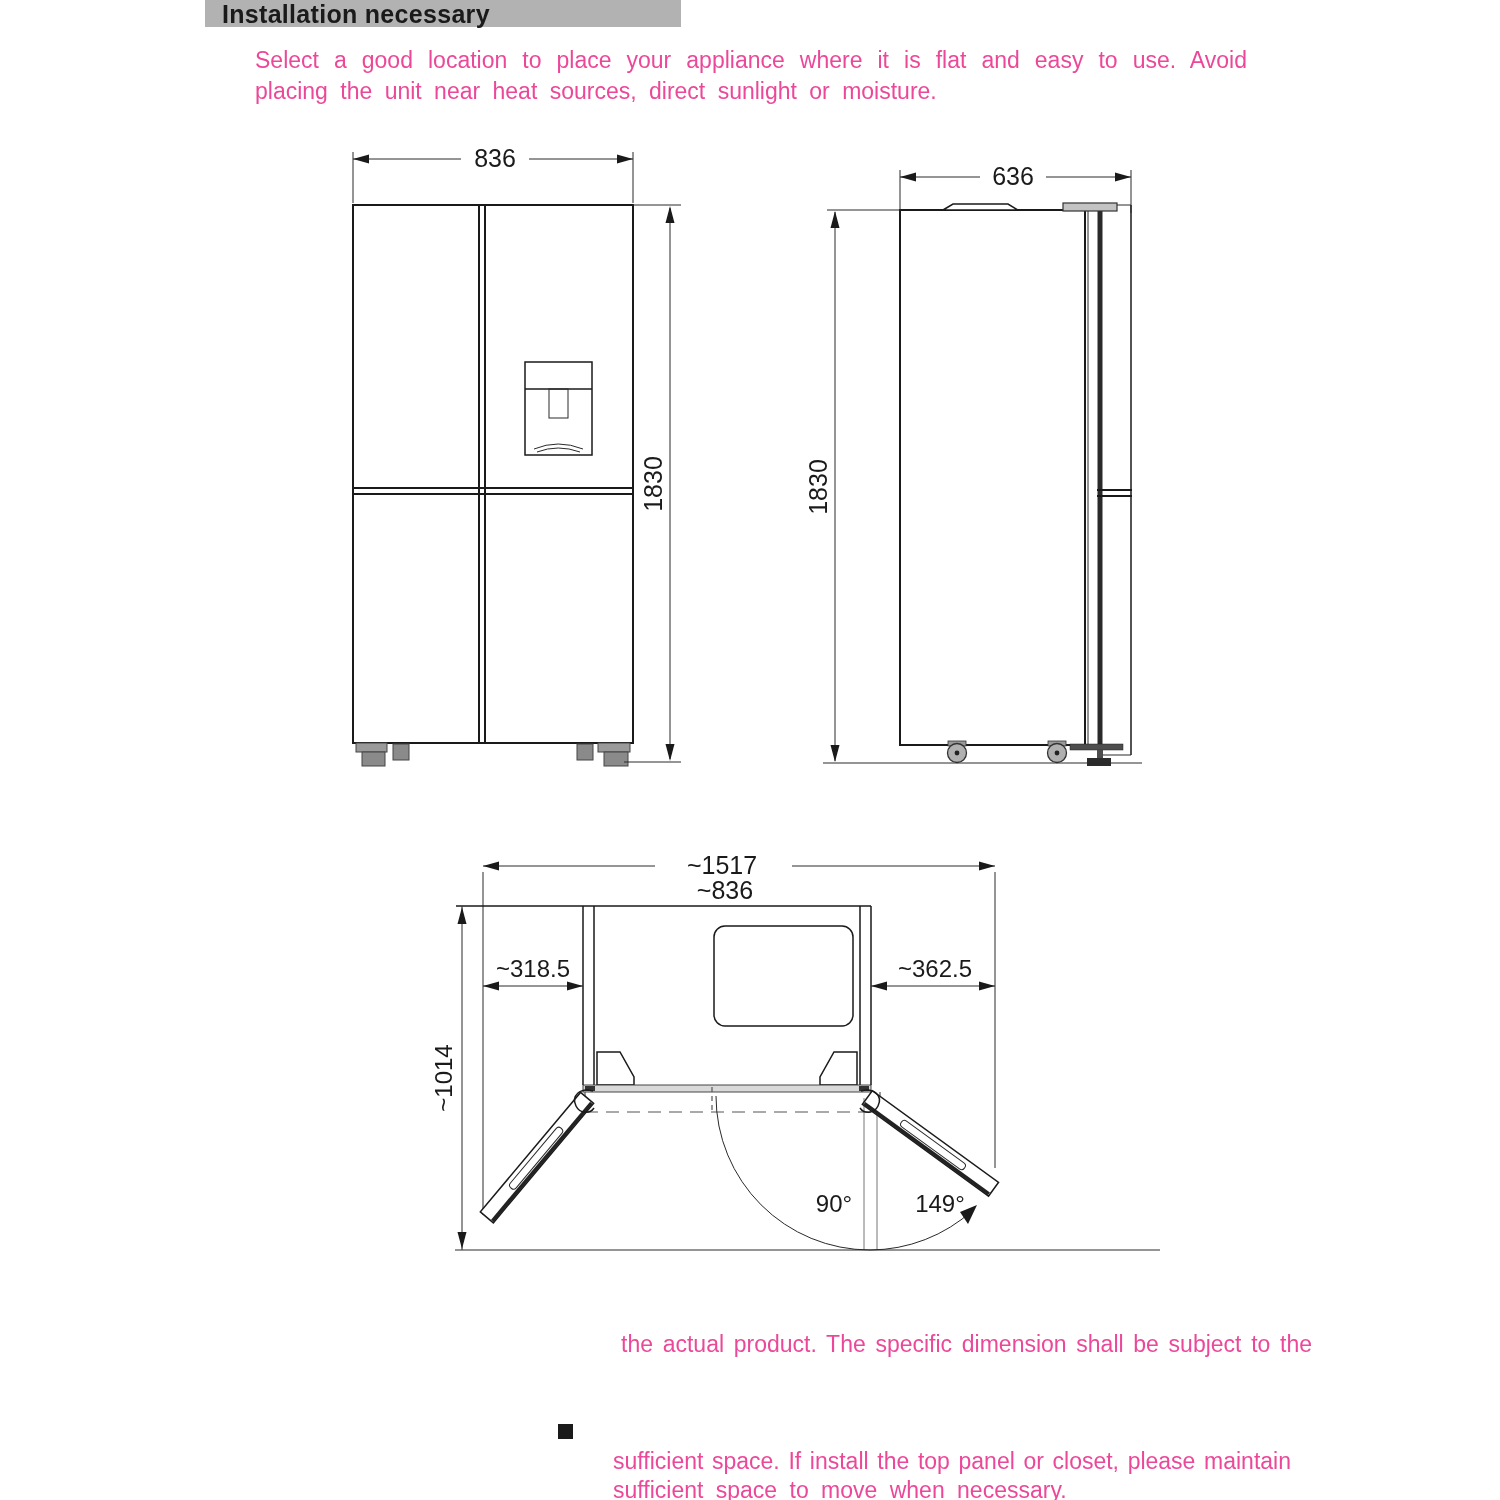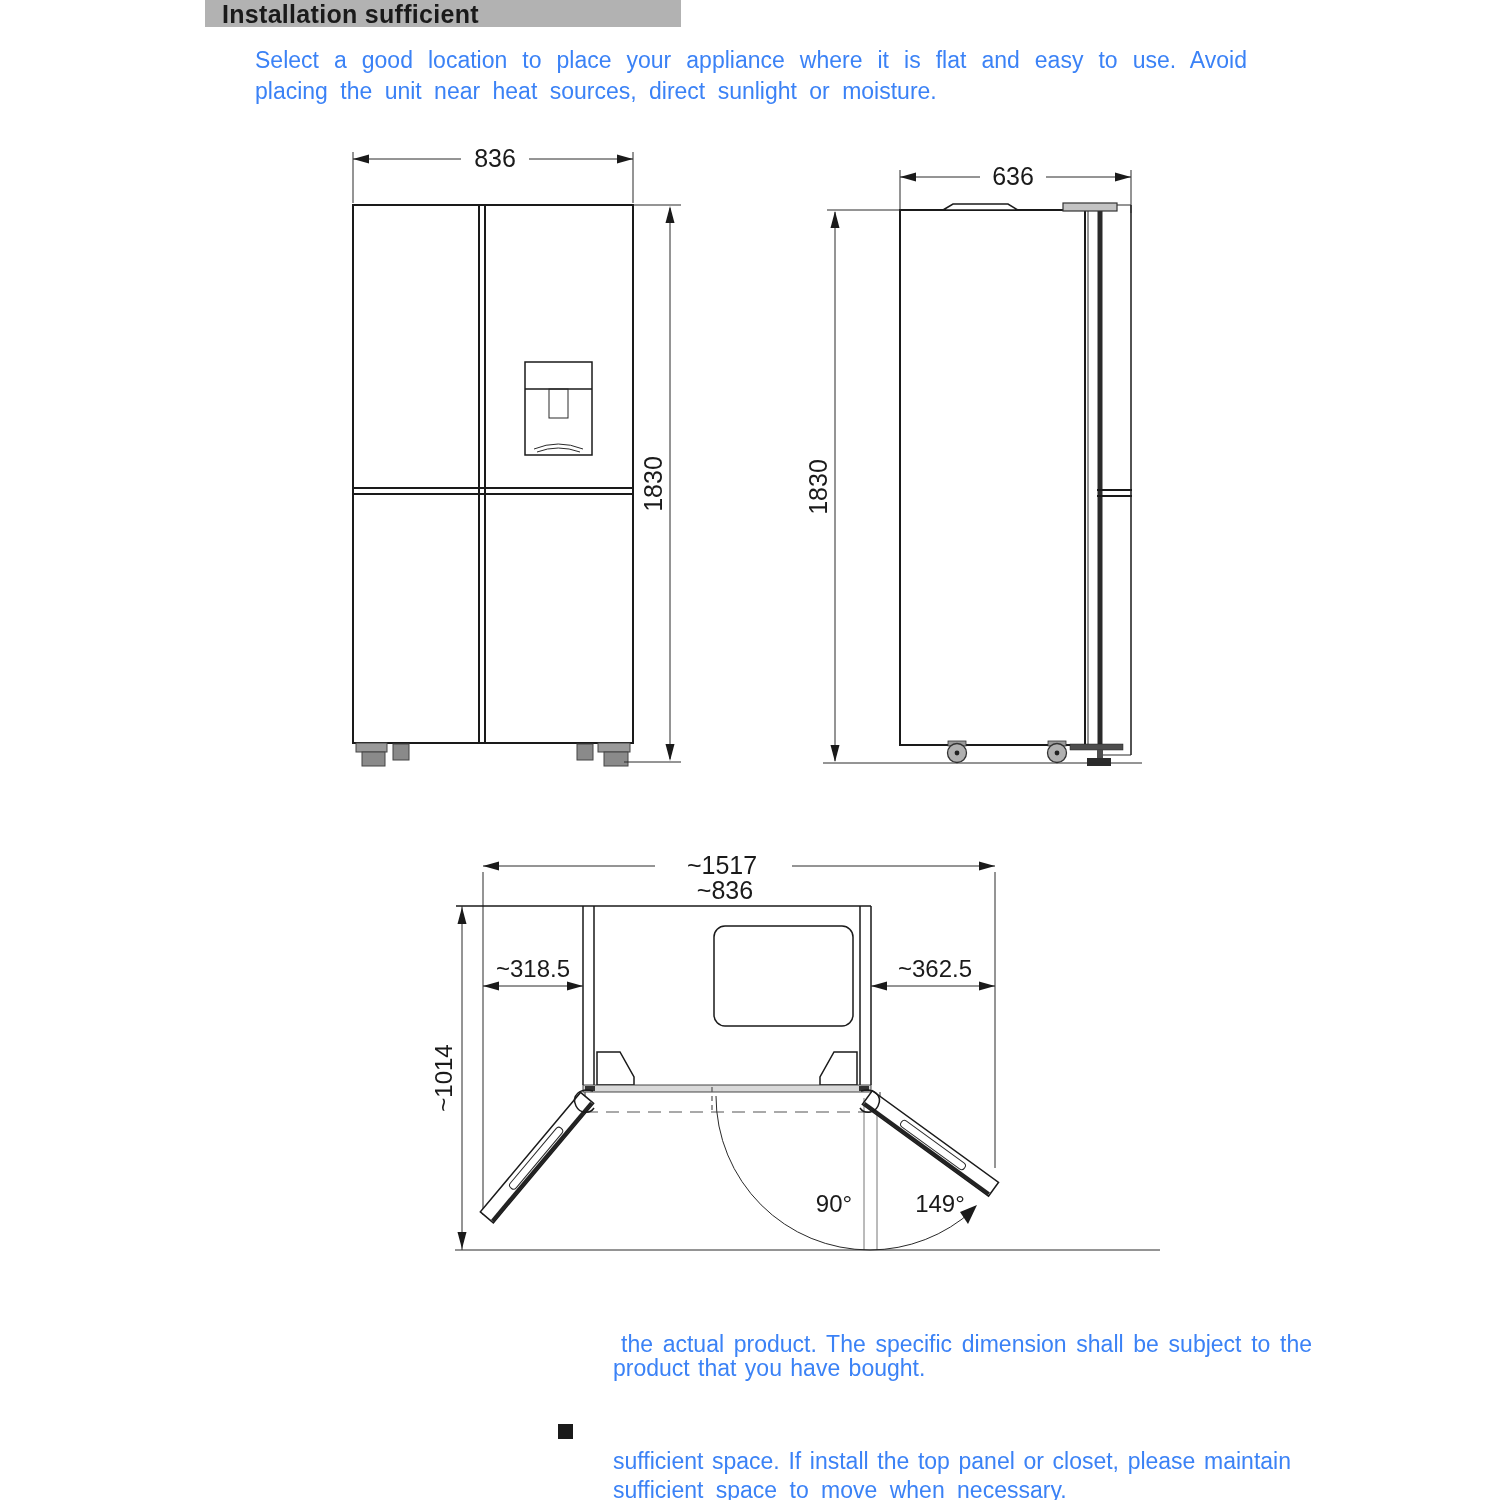--- a/index.html
+++ b/index.html
@@ -2,21 +2,21 @@
 <html><head>
 <meta charset="utf-8">
 <style>
   html,body{margin:0;padding:0;background:#f2f2f2;}
   #page{position:relative;width:1500px;height:1500px;background:#ffffff;overflow:hidden;
         font-family:"Liberation Sans","DejaVu Sans",sans-serif;color:#1a1a1a;}
   #diagram-svg{position:absolute;left:0;top:0;}
   .abs{position:absolute;}
   #title-bar{left:205px;top:0;width:476px;height:27px;background:#b2b2b2;}
   #title-text{left:222px;top:0px;font-size:25px;font-weight:bold;letter-spacing:.3px;line-height:28px;}
-  .body-text{font-size:23px;line-height:25px;color:#3b82f6;}
+  .body-text{font-size:23px;line-height:25px;color:#ec4899;}
   .just{text-align:justify;text-align-last:justify;}
   #intro-line1{left:255px;top:48px;width:992px;}
   #intro-line2{left:255px;top:79px;width:992px;word-spacing:6px;}
   .note-line{left:613px;width:691px;}
   #note-line1{top:1308px;}
   #note-line2{top:1332px;margin-left:8px;}
   #note-line3{top:1356px;word-spacing:2px;}
   .bullet-line{left:613px;width:678px;}
   #bullet-line1{top:1420px;}
   #bullet-line2{top:1449px;}
@@ -33,21 +33,21 @@
   .white{fill:#ffffff;}
   text.dim{font-family:"Liberation Sans","DejaVu Sans",sans-serif;font-size:25px;fill:#1a1a1a;text-anchor:middle;}
   text.dim2{font-family:"Liberation Sans","DejaVu Sans",sans-serif;font-size:24px;fill:#1a1a1a;text-anchor:middle;}
 </style>
 </head>
 <body>
 
 <div id="page">
 
   <div class="abs" id="title-bar"></div>
-  <div class="abs" id="title-text">Installation sufficient</div>
+  <div class="abs" id="title-text">Installation necessary</div>
 
   <div class="abs body-text just" id="intro-line1">Select a good location to place your appliance where it is flat and easy to use. Avoid</div>
   <div class="abs body-text" id="intro-line2">placing the unit near heat sources, direct sunlight or moisture.</div>
 
   <svg id="diagram-svg" width="1500" height="1500" viewBox="0 0 1500 1500">
 
     <g>
       <rect x="353" y="205" width="280" height="538" class="ln white"></rect>
 
       <path class="ln" d="M479,205 V743 M485,205 V743"></path>
@@ -204,19 +204,18 @@
         <polygon class="arr" points="462,1249 457.5,1232 466.5,1232"></polygon>
         <text class="dim2" x="452" y="1078" transform="rotate(-90 452 1078)">~1014</text>
       </g>
       <path class="thin" d="M455,1250 H1160"></path>
       <text class="dim2" x="834" y="1212">90°</text>
       <text class="dim2" x="940" y="1212">149°</text>
     </g>
   </svg>
 
   <div class="abs body-text just note-line" id="note-line2">the actual product. The specific dimension shall be subject to the</div>
-  <div class="abs body-text note-line" id="note-line3">product that you have bought.</div>
 
   <div class="abs" id="bullet-square"></div>
   <div class="abs body-text just bullet-line" id="bullet-line2">sufficient space. If install the top panel or closet, please maintain</div>
   <div class="abs body-text bullet-line" id="bullet-line3">sufficient space to move when necessary.</div>
 
 </div>
 
 </body></html>

